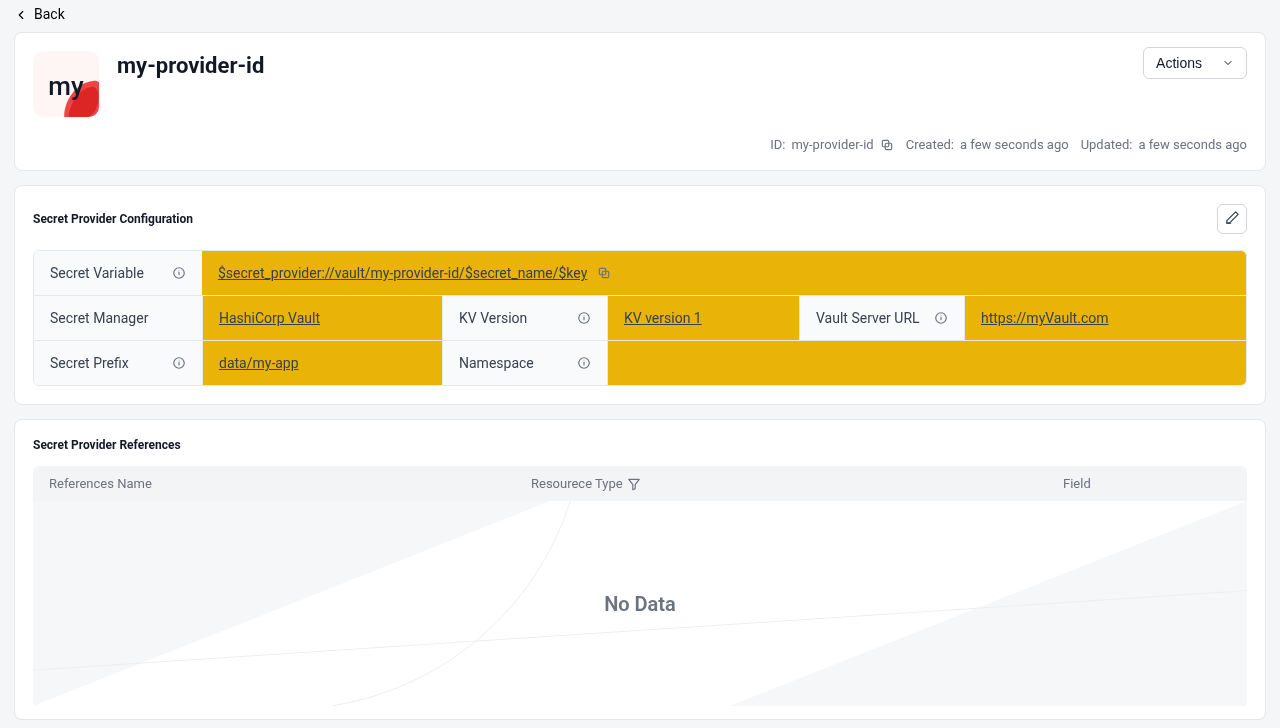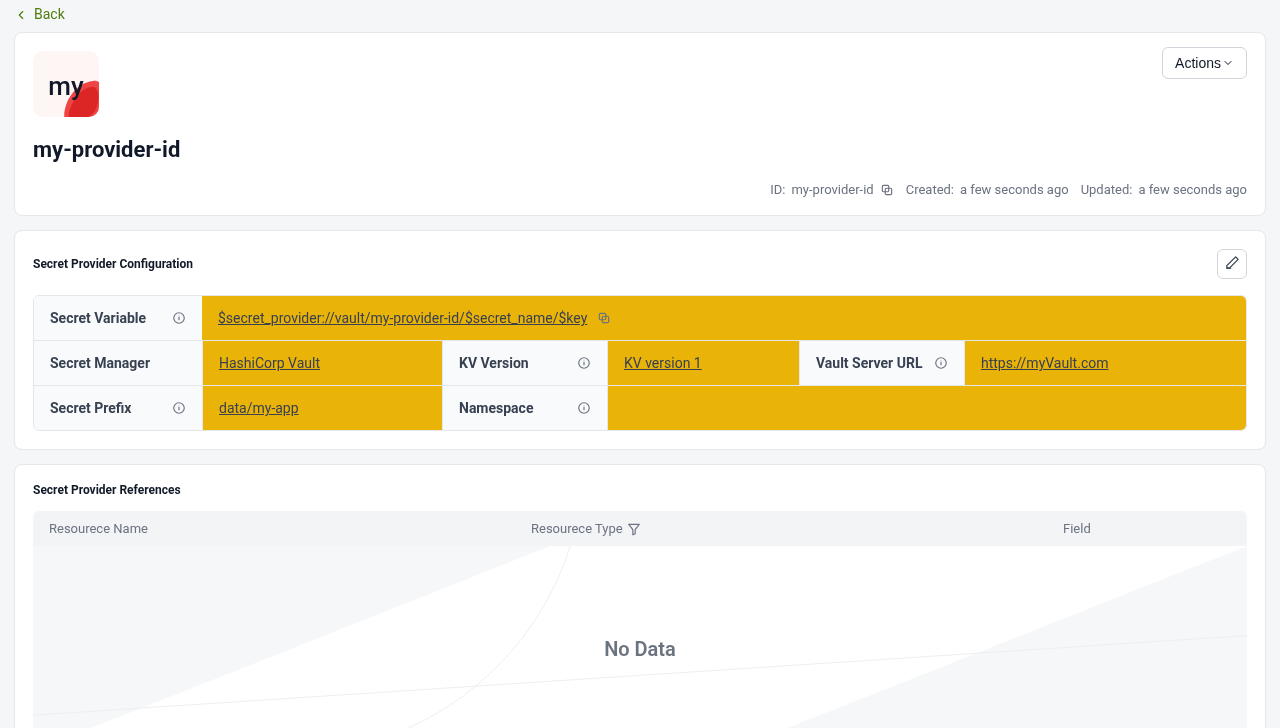--- a/index.html
+++ b/index.html
@@ -18,40 +18,39 @@
   
   .back-row {
     display: flex;
     align-items: center;
     padding: 6px 0 10px 0;
   }
   .back-link {
     display: inline-flex;
     align-items: flex-end;
     gap: 6px;
-    color: #4d7c0f;
+    color: #000000;
     cursor: pointer;
     font-size: 14px;
   }
   .back-link svg { display:block; }
   
   .card {
     background: #ffffff;
     border: 1px solid #e5e7eb;
     border-radius: 8px;
     padding: 18px 18px;
     margin-bottom: 14px;
   }
   
   .header-card { position: relative; }
   .header-top {
     display: flex;
     align-items: flex-start;
     gap: 18px;
-    flex-direction: column;
   }
   .logo-box {
     width: 66px;
     height: 66px;
     border-radius: 10px;
     background: #fef6f5;
     display: flex;
     align-items: center;
     justify-content: center;
     position: relative;
@@ -82,21 +81,21 @@
   .actions-btn {
     position: absolute;
     top: 14px;
     right: 18px;
     background: #fff;
     border: 1px solid #d1d5db;
     border-radius: 6px;
     padding: 7px 12px;
     display: inline-flex;
     align-items: center;
-    gap: 1px;
+    gap: 20px;
     font-size: 14px;
     cursor: pointer;
     color: #111827;
   }
   .actions-btn svg { display:block; }
   .meta-row {
     display: flex;
     justify-content: flex-end;
     align-items: center;
     gap: 12px;
@@ -146,21 +145,20 @@
     display: flex;
     align-items: center;
     padding: 14px 16px;
     font-size: 14px;
   }
   .cfg-label {
     background: #f9fafb;
     color: #374151;
     justify-content: space-between;
     gap: 8px;
-    font-weight: bold;
   }
   .cfg-value {
     background: #eab308;
     color: #374151;
     gap: 10px;
     text-decoration: underline;
   }
   .cfg-label .info-icon { color: #6b7280; display:inline-flex; }
   .row1 .cfg-label { flex: 0 0 168px; }
   .row1 .cfg-value { flex: 1; }
@@ -370,21 +368,21 @@
         </div>
       </div>
     </div>
   </div>
 
   <div class="card refs-card">
     <div class="section-header" style="margin-bottom:14px;">
       <div class="section-title">Secret Provider References</div>
     </div>
     <div class="table-head">
-      <div class="th-name">Resourece Name</div>
+      <div class="th-name">References Name</div>
       <div class="th-type">
         <span>Resourece Type</span>
         <span class="filter-icon">
           <svg width="14" height="14" viewBox="0 0 24 24" fill="none" stroke="currentColor" stroke-width="2" stroke-linecap="round" stroke-linejoin="round">
               <polygon points="3 4 21 4 14 13 14 20 10 22 10 13 3 4"></polygon>
             </svg>
         </span>
       </div>
       <div class="th-field">Field</div>
     </div>

